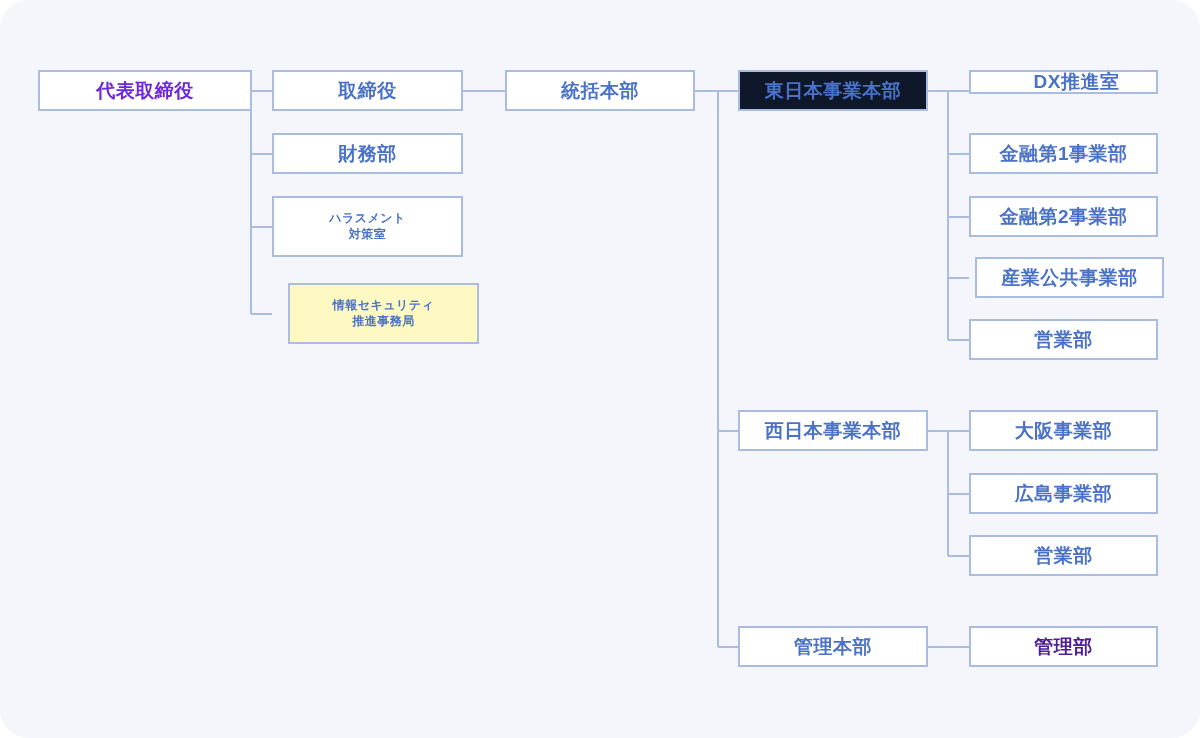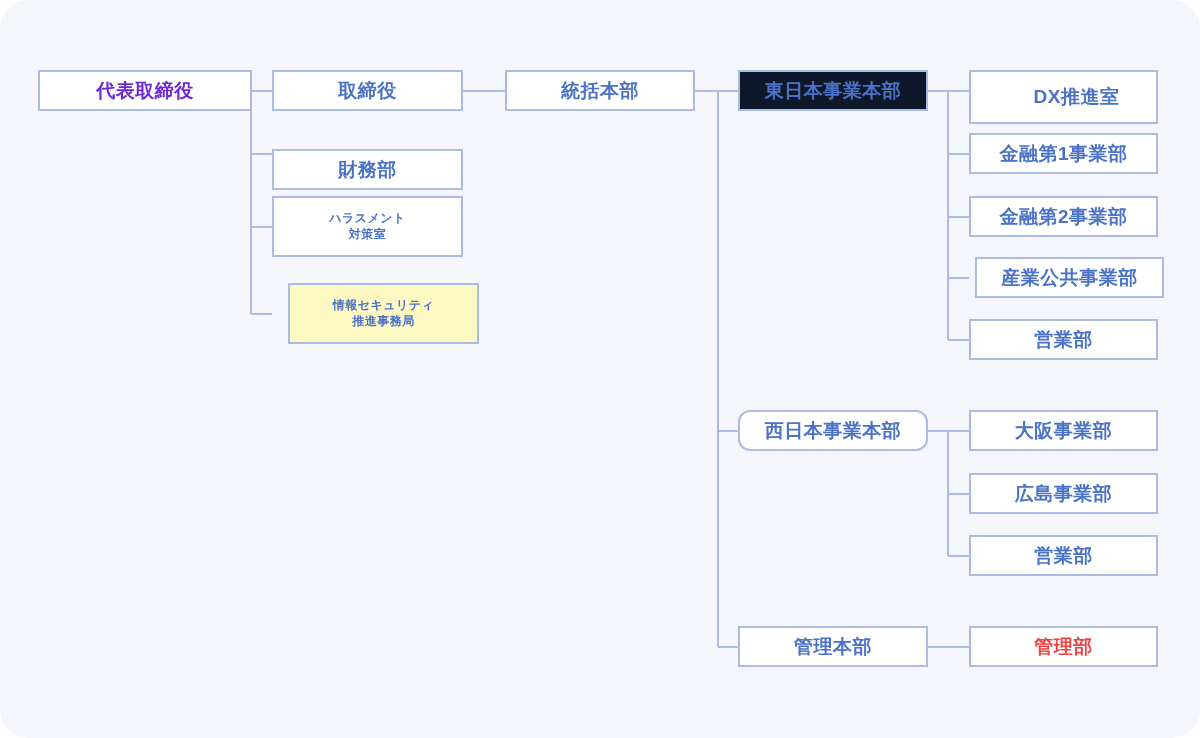--- a/index.html
+++ b/index.html
@@ -84,32 +84,32 @@
       <line x1="948" y1="431" x2="948" y2="556" stroke="#aabce0" stroke-width="2" shape-rendering="crispEdges"></line>
       <line x1="948" y1="431" x2="969" y2="431" stroke="#aabce0" stroke-width="2" shape-rendering="crispEdges"></line>
       <line x1="948" y1="494" x2="969" y2="494" stroke="#aabce0" stroke-width="2" shape-rendering="crispEdges"></line>
       <line x1="948" y1="556" x2="969" y2="556" stroke="#aabce0" stroke-width="2" shape-rendering="crispEdges"></line>
       <line x1="928" y1="647" x2="948" y2="647" stroke="#aabce0" stroke-width="2" shape-rendering="crispEdges"></line>
       <line x1="948" y1="647" x2="969" y2="647" stroke="#aabce0" stroke-width="2" shape-rendering="crispEdges"></line>
     </svg>
   <div id="node-layer">
       <div class="node" style="left: 38px; top: 70px; width: 214px; height: 41px; background: rgb(255, 255, 255); border-color: rgb(170, 188, 224); color: #6d28d9;">代表取締役</div>
       <div class="node" style="left: 272px; top: 70px; width: 191px; height: 41px; background: rgb(255, 255, 255); border-color: rgb(170, 188, 224); color: rgb(74, 114, 200);">取締役</div>
-      <div class="node" style="left: 272px; top: 133px; width: 191px; height: 41px; background: rgb(255, 255, 255); border-color: rgb(170, 188, 224); color: rgb(74, 114, 200); margin-top: 16px;">財務部</div>
+      <div class="node" style="left: 272px; top: 133px; width: 191px; height: 41px; background: rgb(255, 255, 255); border-color: rgb(170, 188, 224); color: rgb(74, 114, 200);">財務部</div>
       <div class="node tall" style="left: 272px; top: 196px; width: 191px; height: 61px; background: rgb(255, 255, 255); border-color: rgb(170, 188, 224); color: rgb(74, 114, 200);">ハラスメント
 対策室</div>
       <div class="node tall" style="left: 288px; top: 283px; width: 191px; height: 61px; background: #fef9c3; border-color: rgb(170, 188, 224); color: rgb(74, 114, 200);">情報セキュリティ
 推進事務局</div>
       <div class="node" style="left: 505px; top: 70px; width: 190px; height: 41px; background: rgb(255, 255, 255); border-color: rgb(170, 188, 224); color: rgb(74, 114, 200);">統括本部</div>
       <div class="node" style="left: 738px; top: 70px; width: 190px; height: 41px; background: #0f172a; border-color: rgb(170, 188, 224); color: rgb(74, 114, 200);">東日本事業本部</div>
-      <div class="node" style="left: 738px; top: 410px; width: 190px; height: 41px; background: rgb(255, 255, 255); border-color: rgb(170, 188, 224); color: rgb(74, 114, 200); border-radius: 12px;">西日本事業本部</div>
+      <div class="node" style="left: 738px; top: 410px; width: 190px; height: 41px; background: rgb(255, 255, 255); border-color: rgb(170, 188, 224); color: rgb(74, 114, 200);">西日本事業本部</div>
       <div class="node" style="left: 738px; top: 626px; width: 190px; height: 41px; background: rgb(255, 255, 255); border-color: rgb(170, 188, 224); color: rgb(74, 114, 200);">管理本部</div>
-      <div class="node" style="left: 969px; top: 70px; width: 189px; height: 54px; background: rgb(255, 255, 255); border-color: rgb(170, 188, 224); color: rgb(74, 114, 200); padding-left: 26px;">DX推進室</div>
+      <div class="node" style="left: 969px; top: 70px; width: 189px; height: 24px; background: rgb(255, 255, 255); border-color: rgb(170, 188, 224); color: rgb(74, 114, 200); padding-left: 26px;">DX推進室</div>
       <div class="node" style="left: 969px; top: 133px; width: 189px; height: 41px; background: rgb(255, 255, 255); border-color: rgb(170, 188, 224); color: rgb(74, 114, 200);">金融第1事業部</div>
       <div class="node" style="left: 969px; top: 196px; width: 189px; height: 41px; background: rgb(255, 255, 255); border-color: rgb(170, 188, 224); color: rgb(74, 114, 200);">金融第2事業部</div>
       <div class="node" style="left: 969px; top: 257px; width: 189px; height: 41px; background: rgb(255, 255, 255); border-color: rgb(170, 188, 224); color: rgb(74, 114, 200); margin-left: 6px;">産業公共事業部</div>
       <div class="node" style="left: 969px; top: 319px; width: 189px; height: 41px; background: rgb(255, 255, 255); border-color: rgb(170, 188, 224); color: rgb(74, 114, 200);">営業部</div>
       <div class="node" style="left: 969px; top: 410px; width: 189px; height: 41px; background: rgb(255, 255, 255); border-color: rgb(170, 188, 224); color: rgb(74, 114, 200);">大阪事業部</div>
       <div class="node" style="left: 969px; top: 473px; width: 189px; height: 41px; background: rgb(255, 255, 255); border-color: rgb(170, 188, 224); color: rgb(74, 114, 200);">広島事業部</div>
       <div class="node" style="left: 969px; top: 535px; width: 189px; height: 41px; background: rgb(255, 255, 255); border-color: rgb(170, 188, 224); color: rgb(74, 114, 200);">営業部</div>
-      <div class="node" style="left: 969px; top: 626px; width: 189px; height: 41px; background: rgb(255, 255, 255); border-color: rgb(170, 188, 224); color: #ef4444;">管理部</div>
+      <div class="node" style="left: 969px; top: 626px; width: 189px; height: 41px; background: rgb(255, 255, 255); border-color: rgb(170, 188, 224); color: #4c1d95;">管理部</div>
     </div>
 </div>
 
 </body></html>

